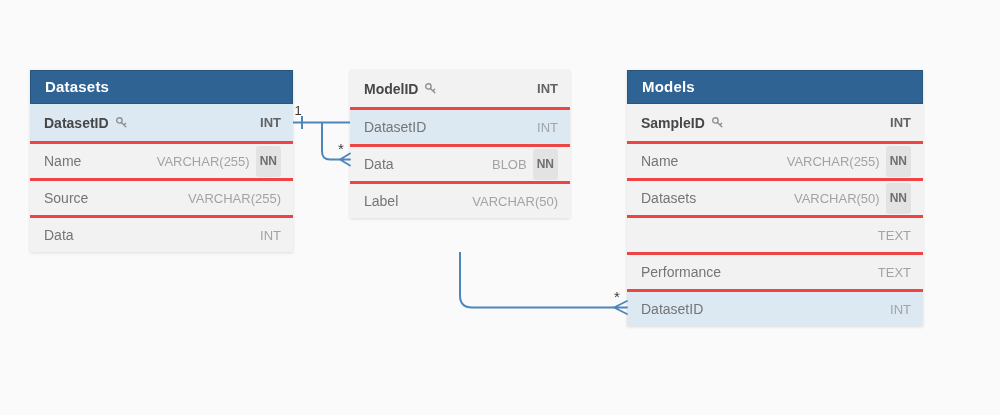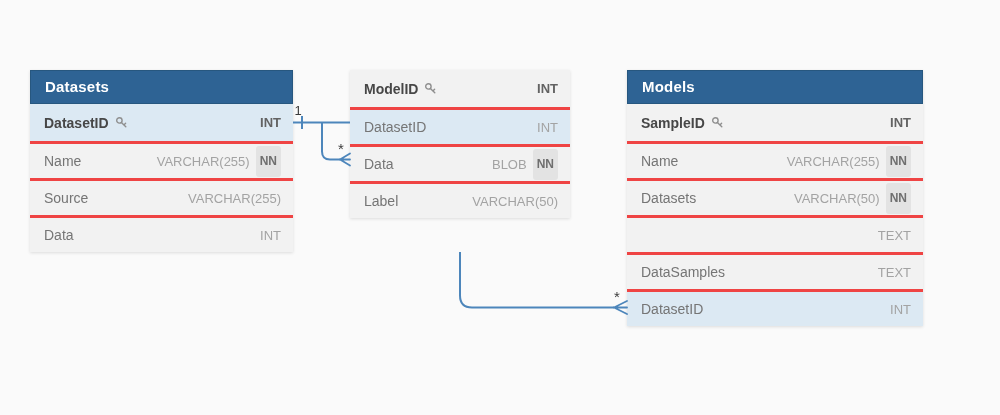--- a/index.html
+++ b/index.html
@@ -209,21 +209,21 @@
             <span class="nn-badge">NN</span>
           </span>
         </div>
         <div class="t-row">
           <span class="col-right">
             <span class="col-type">TEXT</span>
           </span>
         </div>
         <div class="t-row">
           <span class="col-name">
-            <span>DataSamples</span>
+            <span>Performance</span>
           </span>
           <span class="col-right">
             <span class="col-type">TEXT</span>
           </span>
         </div>
         <div class="t-row highlight">
           <span class="col-name">
             <span>DatasetID</span>
           </span>
           <span class="col-right">

